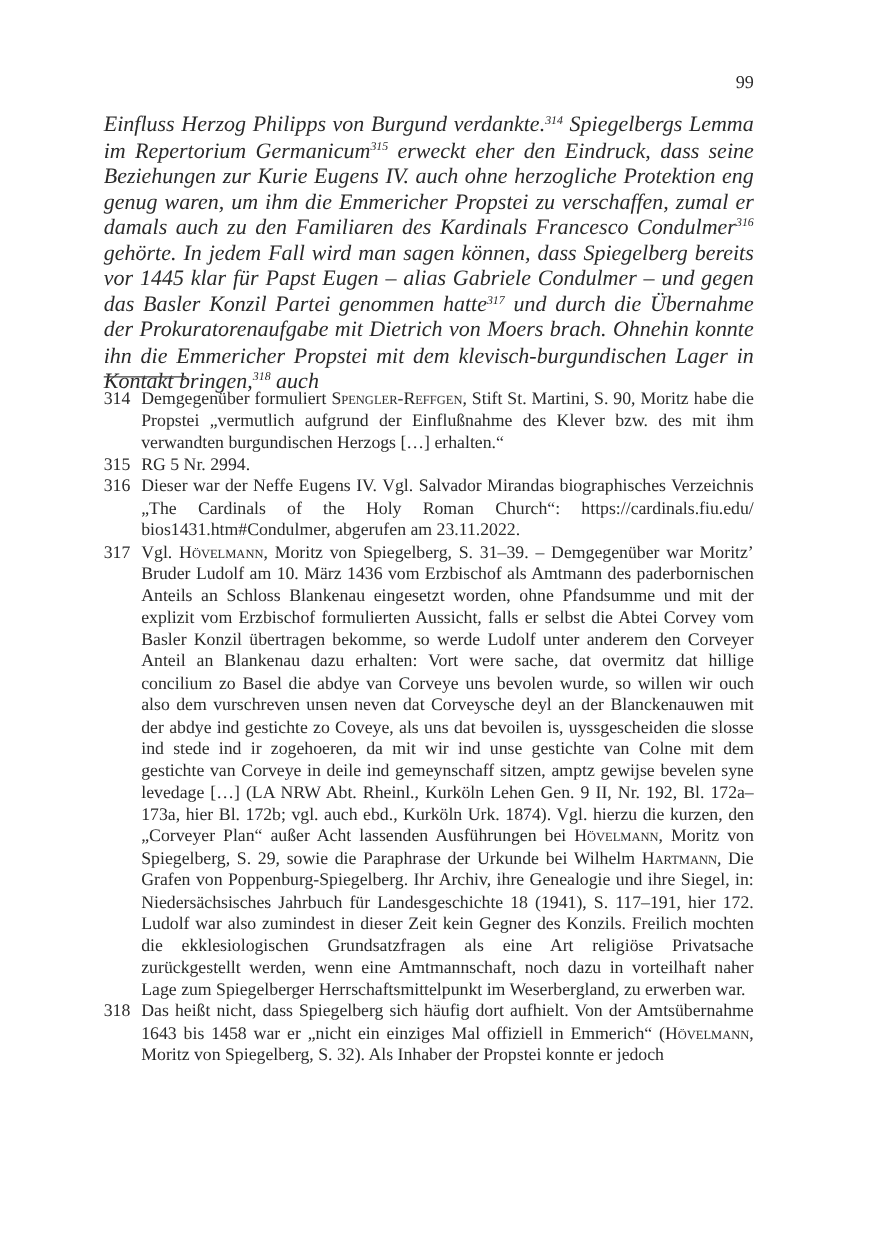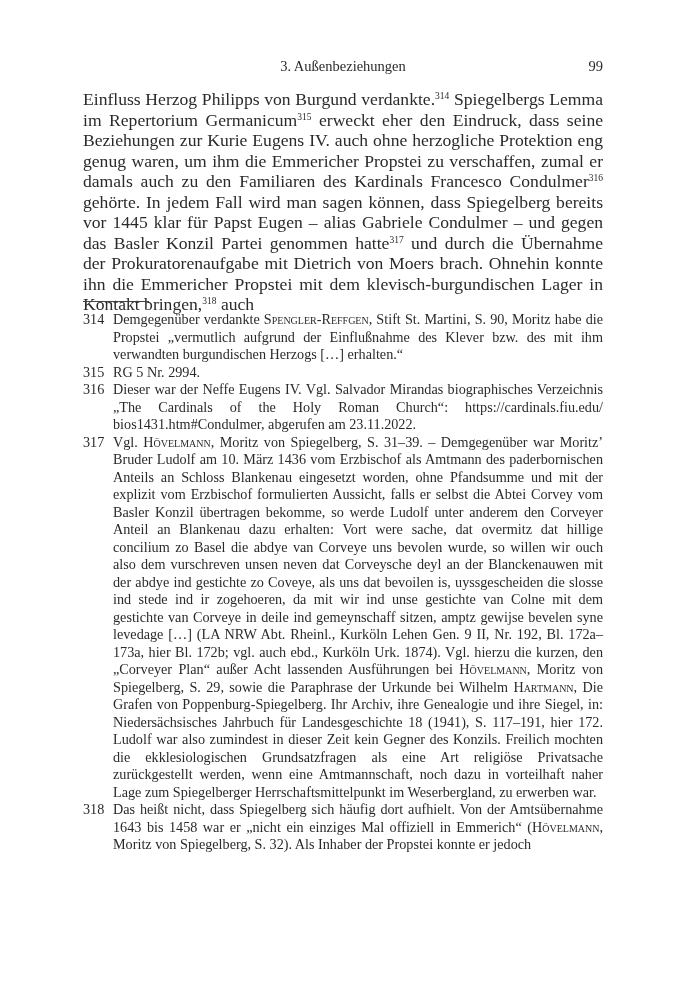--- a/index.html
+++ b/index.html
@@ -3,42 +3,41 @@
 <meta charset="utf-8">
 <style>
   html, body { margin:0; padding:0; background:#ffffff; }
   body { width:700px; height:988px; position:relative; overflow:hidden;
          font-family:"Liberation Serif","DejaVu Serif",serif; color:#2a2a2a; }
   .header { position:absolute; top:58px; left:83px; width:520px; height:20px; font-size:14.5px; }
   .header .title { position:absolute; left:0; right:0; text-align:center; }
   .header .pageno { position:absolute; right:0;margin-left:44px; }
   .body-text { position:absolute; top:89px; left:83px; width:520px;
                font-size:17.6px; line-height:20.5px; text-align:justify; hyphens:manual; }
-  .body-text p { margin:0; }
+  .body-text p { margin:0;font-style:italic; }
   sup { font-size:9.5px; line-height:0; vertical-align:6px; }
   .rule { position:absolute; top:301px; left:83px; width:66px; border-top:1px solid #444; }
   .notes { position:absolute; top:311px; left:83px; width:520px; font-size:14.2px; line-height:17.5px; }
   .note { position:relative; padding-left:30px; text-align:justify; }
   .note .num { position:absolute; left:0; top:0; }
   .sc { font-variant:small-caps; }
   .it { }
 </style>
 </head>
 <body>
 
 <div class="header">
-  <span class="title">3. Außenbeziehungen</span>
   <span class="pageno">99</span>
 </div>
 
 <div class="body-text">
   <p id="body-para"><span>Einfluss Herzog Philipps von Burgund verdankte.</span><sup>314</sup><span> Spiegelbergs Lemma im Repertorium Germanicum</span><sup>315</sup><span> erweckt eher den Eindruck, dass seine Bezie­hungen zur Kurie Eugens IV. auch ohne herzogliche Protektion eng genug waren, um ihm die Emmericher Propstei zu verschaffen, zumal er damals auch zu den Familiaren des Kardinals Francesco Condulmer</span><sup>316</sup><span> gehörte. In jedem Fall wird man sagen können, dass Spiegelberg bereits vor 1445 klar für Papst Eugen – alias Gabriele Condulmer – und gegen das Basler Konzil Partei genommen hatte</span><sup>317</sup><span> und durch die Übernahme der Prokuratorenauf­gabe mit Dietrich von Moers brach. Ohnehin konnte ihn die Emmericher Propstei mit dem klevisch-burgundischen Lager in Kontakt bringen,</span><sup>318</sup><span> auch</span></p>
 </div>
 
 <div class="rule"></div>
 
 <div class="notes" id="notes">
-    <div class="note"><span class="num">314</span><span><span>Demgegenüber verdankte </span><span class="sc">Spengler-Reffgen</span><span>, Stift St. Martini, S. 90, Moritz habe die Propstei „vermutlich aufgrund der Einflußnahme des Klever bzw. des mit ihm verwandten burgundischen Herzogs […] erhalten.“</span></span></div>
+    <div class="note"><span class="num">314</span><span><span>Demgegenüber formuliert </span><span class="sc">Spengler-Reffgen</span><span>, Stift St. Martini, S. 90, Moritz habe die Propstei „vermutlich aufgrund der Einflußnahme des Klever bzw. des mit ihm verwandten burgundischen Herzogs […] erhalten.“</span></span></div>
     <div class="note"><span class="num">315</span><span><span>RG 5 Nr. 2994.</span></span></div>
     <div class="note"><span class="num">316</span><span><span>Dieser war der Neffe Eugens IV. Vgl. Salvador Mirandas biographisches Ver­zeichnis „The Cardinals of the Holy Roman Church“: https://cardinals.fiu.edu/ bios1431.htm#Condulmer, abgerufen am 23.11.2022.</span></span></div>
     <div class="note"><span class="num">317</span><span><span>Vgl. </span><span class="sc">Hövelmann</span><span>, Moritz von Spiegelberg, S. 31–39. – Demgegenüber war Moritz’ Bruder Ludolf am 10. März 1436 vom Erzbischof als Amtmann des paderborni­schen Anteils an Schloss Blankenau eingesetzt worden, ohne Pfandsumme und mit der explizit vom Erzbischof formulierten Aussicht, falls er selbst die Abtei Cor­vey vom Basler Konzil übertragen bekomme, so werde Ludolf unter anderem den Corveyer Anteil an Blankenau dazu erhalten: </span><span class="it">Vort were sache, dat overmitz dat hillige concilium zo Basel die abdye van Corveye uns bevolen wurde, so willen wir ouch also dem vurschreven unsen neven dat Corveysche deyl an der Blanckenau­wen mit der abdye ind gestichte zo Coveye, als uns dat bevoilen is, uyssgescheiden die slosse ind stede ind ir zogehoeren, da mit wir ind unse gestichte van Colne mit dem gestichte van Corveye in deile ind gemeynschaff sitzen, amptz gewijse bevelen syne levedage</span><span> […] (LA NRW Abt. Rheinl., Kurköln Lehen Gen. 9 II, Nr. 192, Bl. 172a–173a, hier Bl. 172b; vgl. auch ebd., Kurköln Urk. 1874). Vgl. hierzu die kurzen, den „Corveyer Plan“ außer Acht lassenden Ausführungen bei </span><span class="sc">Hövel­mann</span><span>, Moritz von Spiegelberg, S. 29, sowie die Paraphrase der Urkunde bei Wilhelm </span><span class="sc">Hartmann</span><span>, Die Grafen von Poppenburg-Spiegelberg. Ihr Archiv, ihre Genealogie und ihre Siegel, in: Niedersächsisches Jahrbuch für Landesgeschich­te 18 (1941), S. 117–191, hier 172. Ludolf war also zumindest in dieser Zeit kein Gegner des Konzils. Freilich mochten die ekklesiologischen Grundsatzfragen als eine Art religiöse Privatsache zurückgestellt werden, wenn eine Amtmannschaft, noch dazu in vorteilhaft naher Lage zum Spiegelberger Herrschaftsmittelpunkt im Weserbergland, zu erwerben war.</span></span></div>
     <div class="note"><span class="num">318</span><span><span>Das heißt nicht, dass Spiegelberg sich häufig dort aufhielt. Von der Amtsübernah­me 1643 bis 1458 war er „nicht ein einziges Mal offiziell in Emmerich“ (</span><span class="sc">Hövel­mann</span><span>, Moritz von Spiegelberg, S. 32). Als Inhaber der Propstei konnte er jedoch</span></span></div>
   </div>
 
 </body></html>

